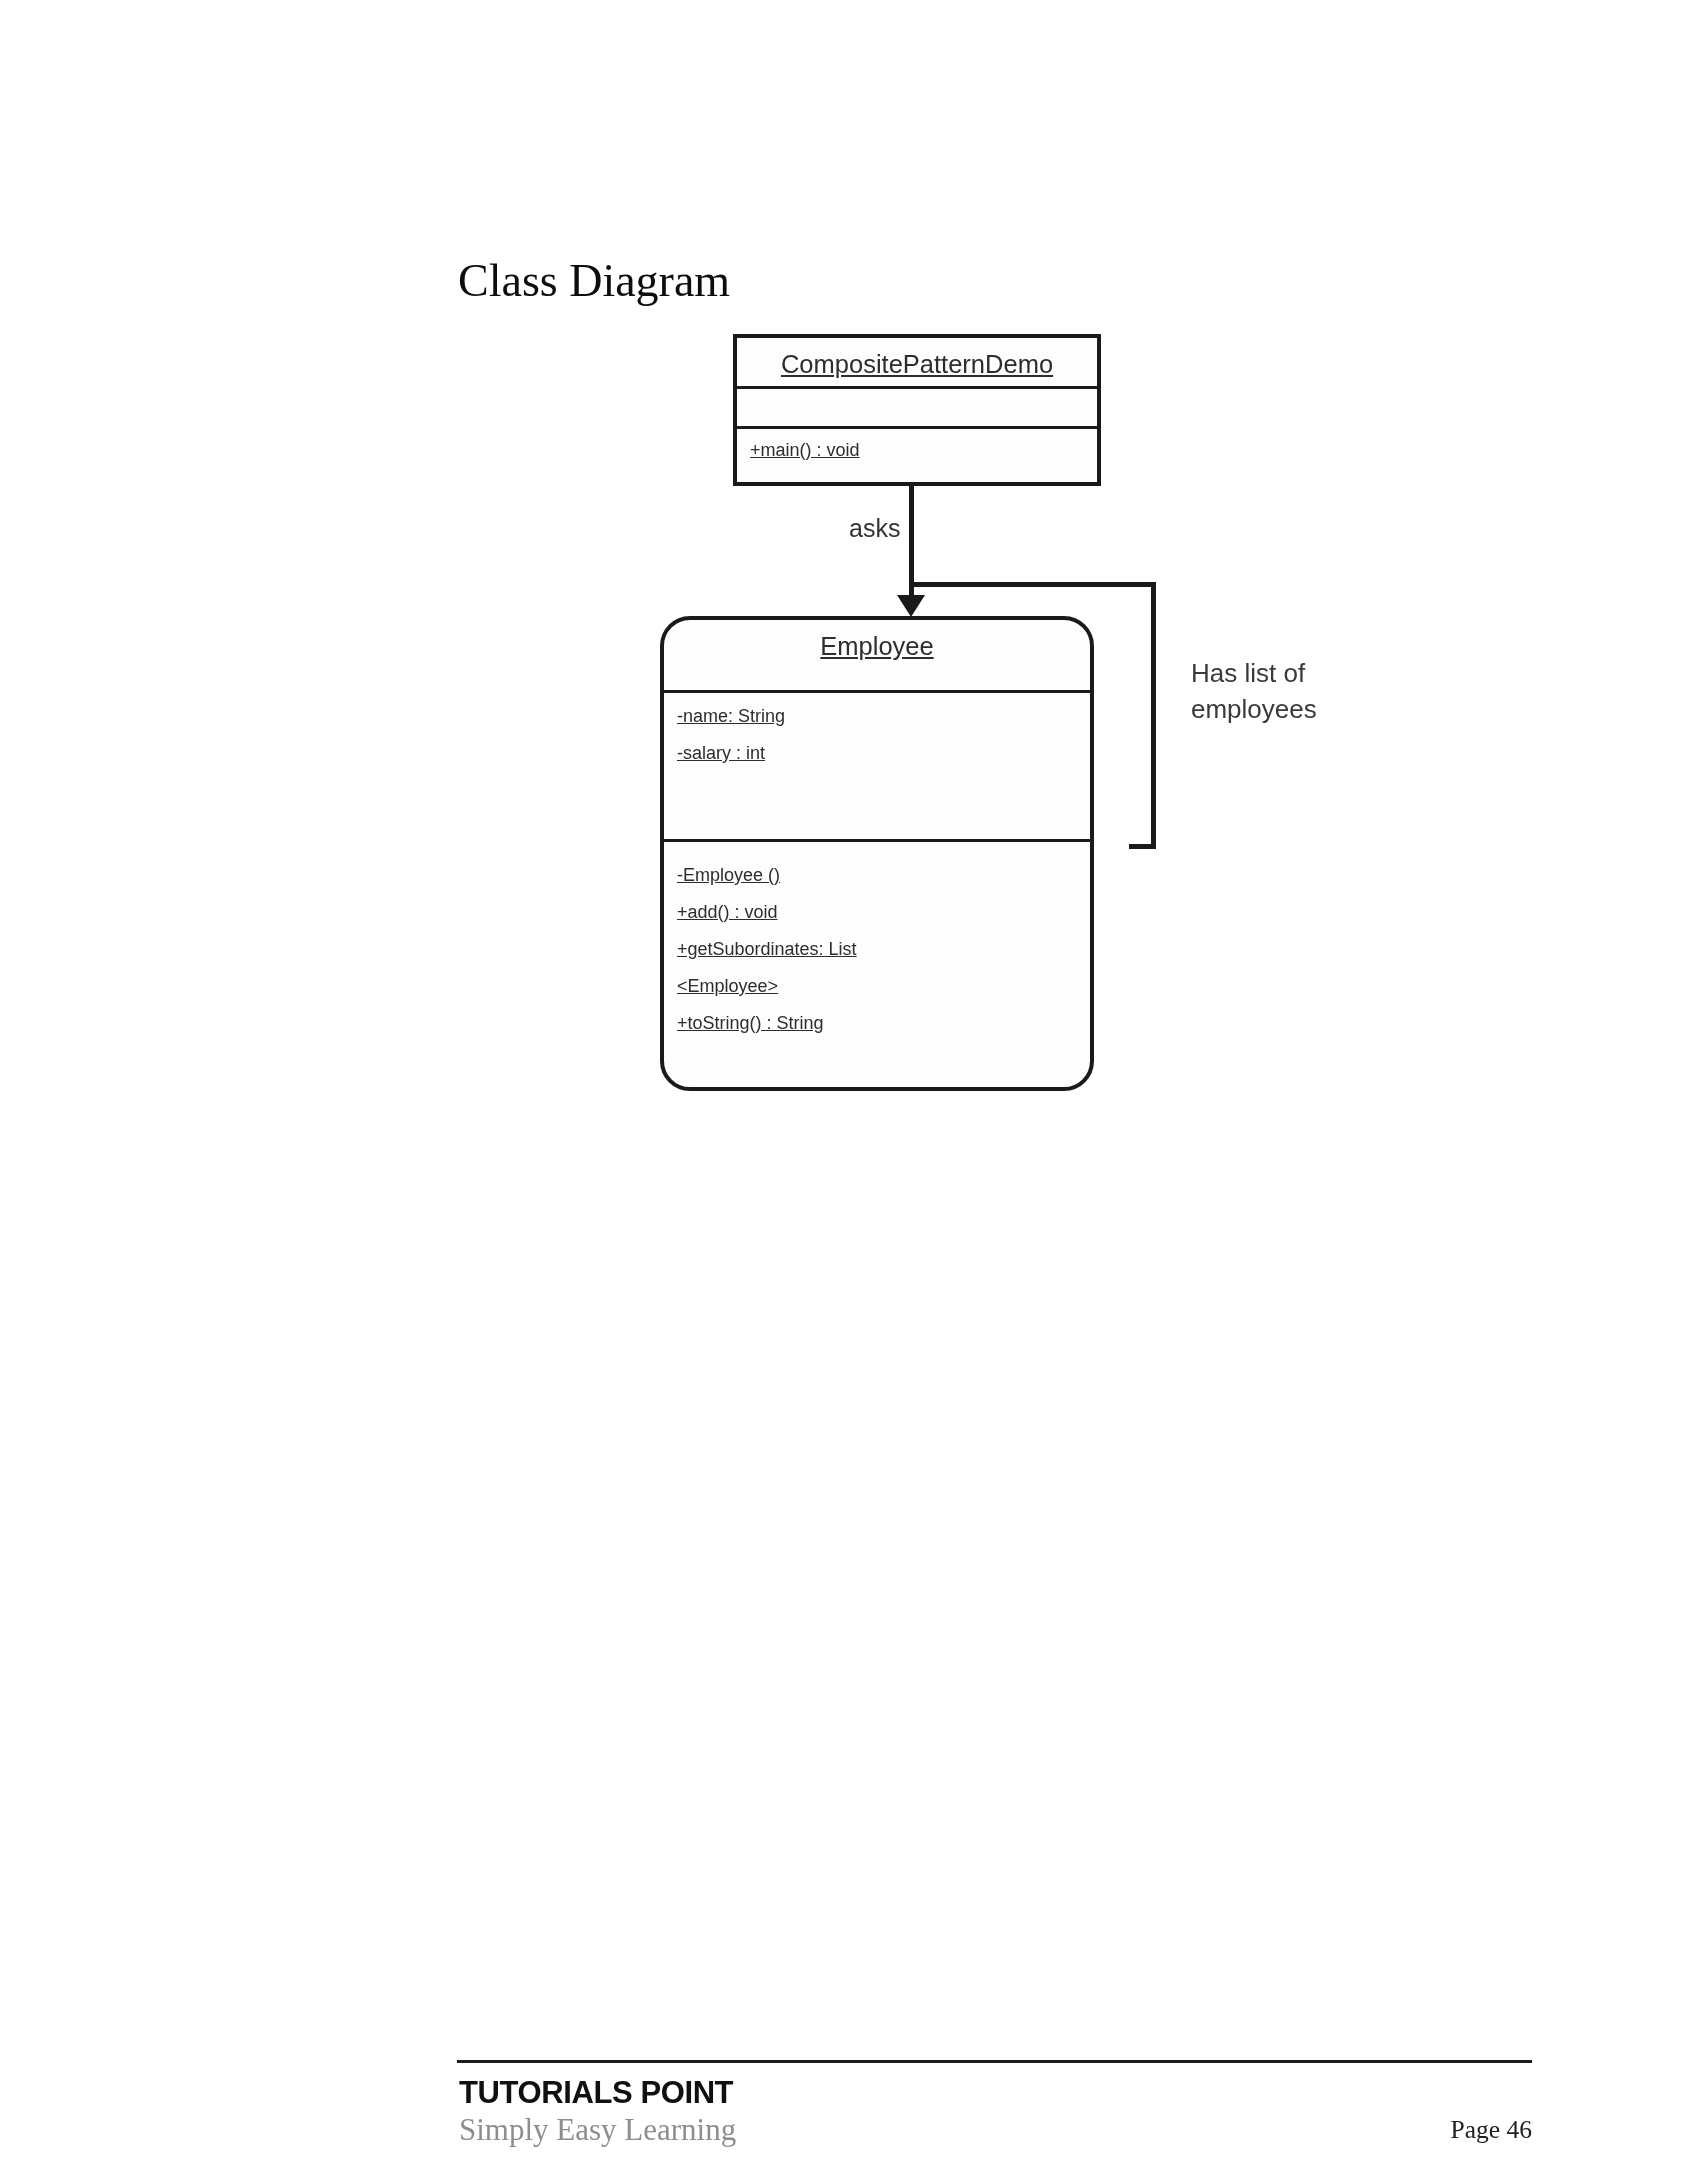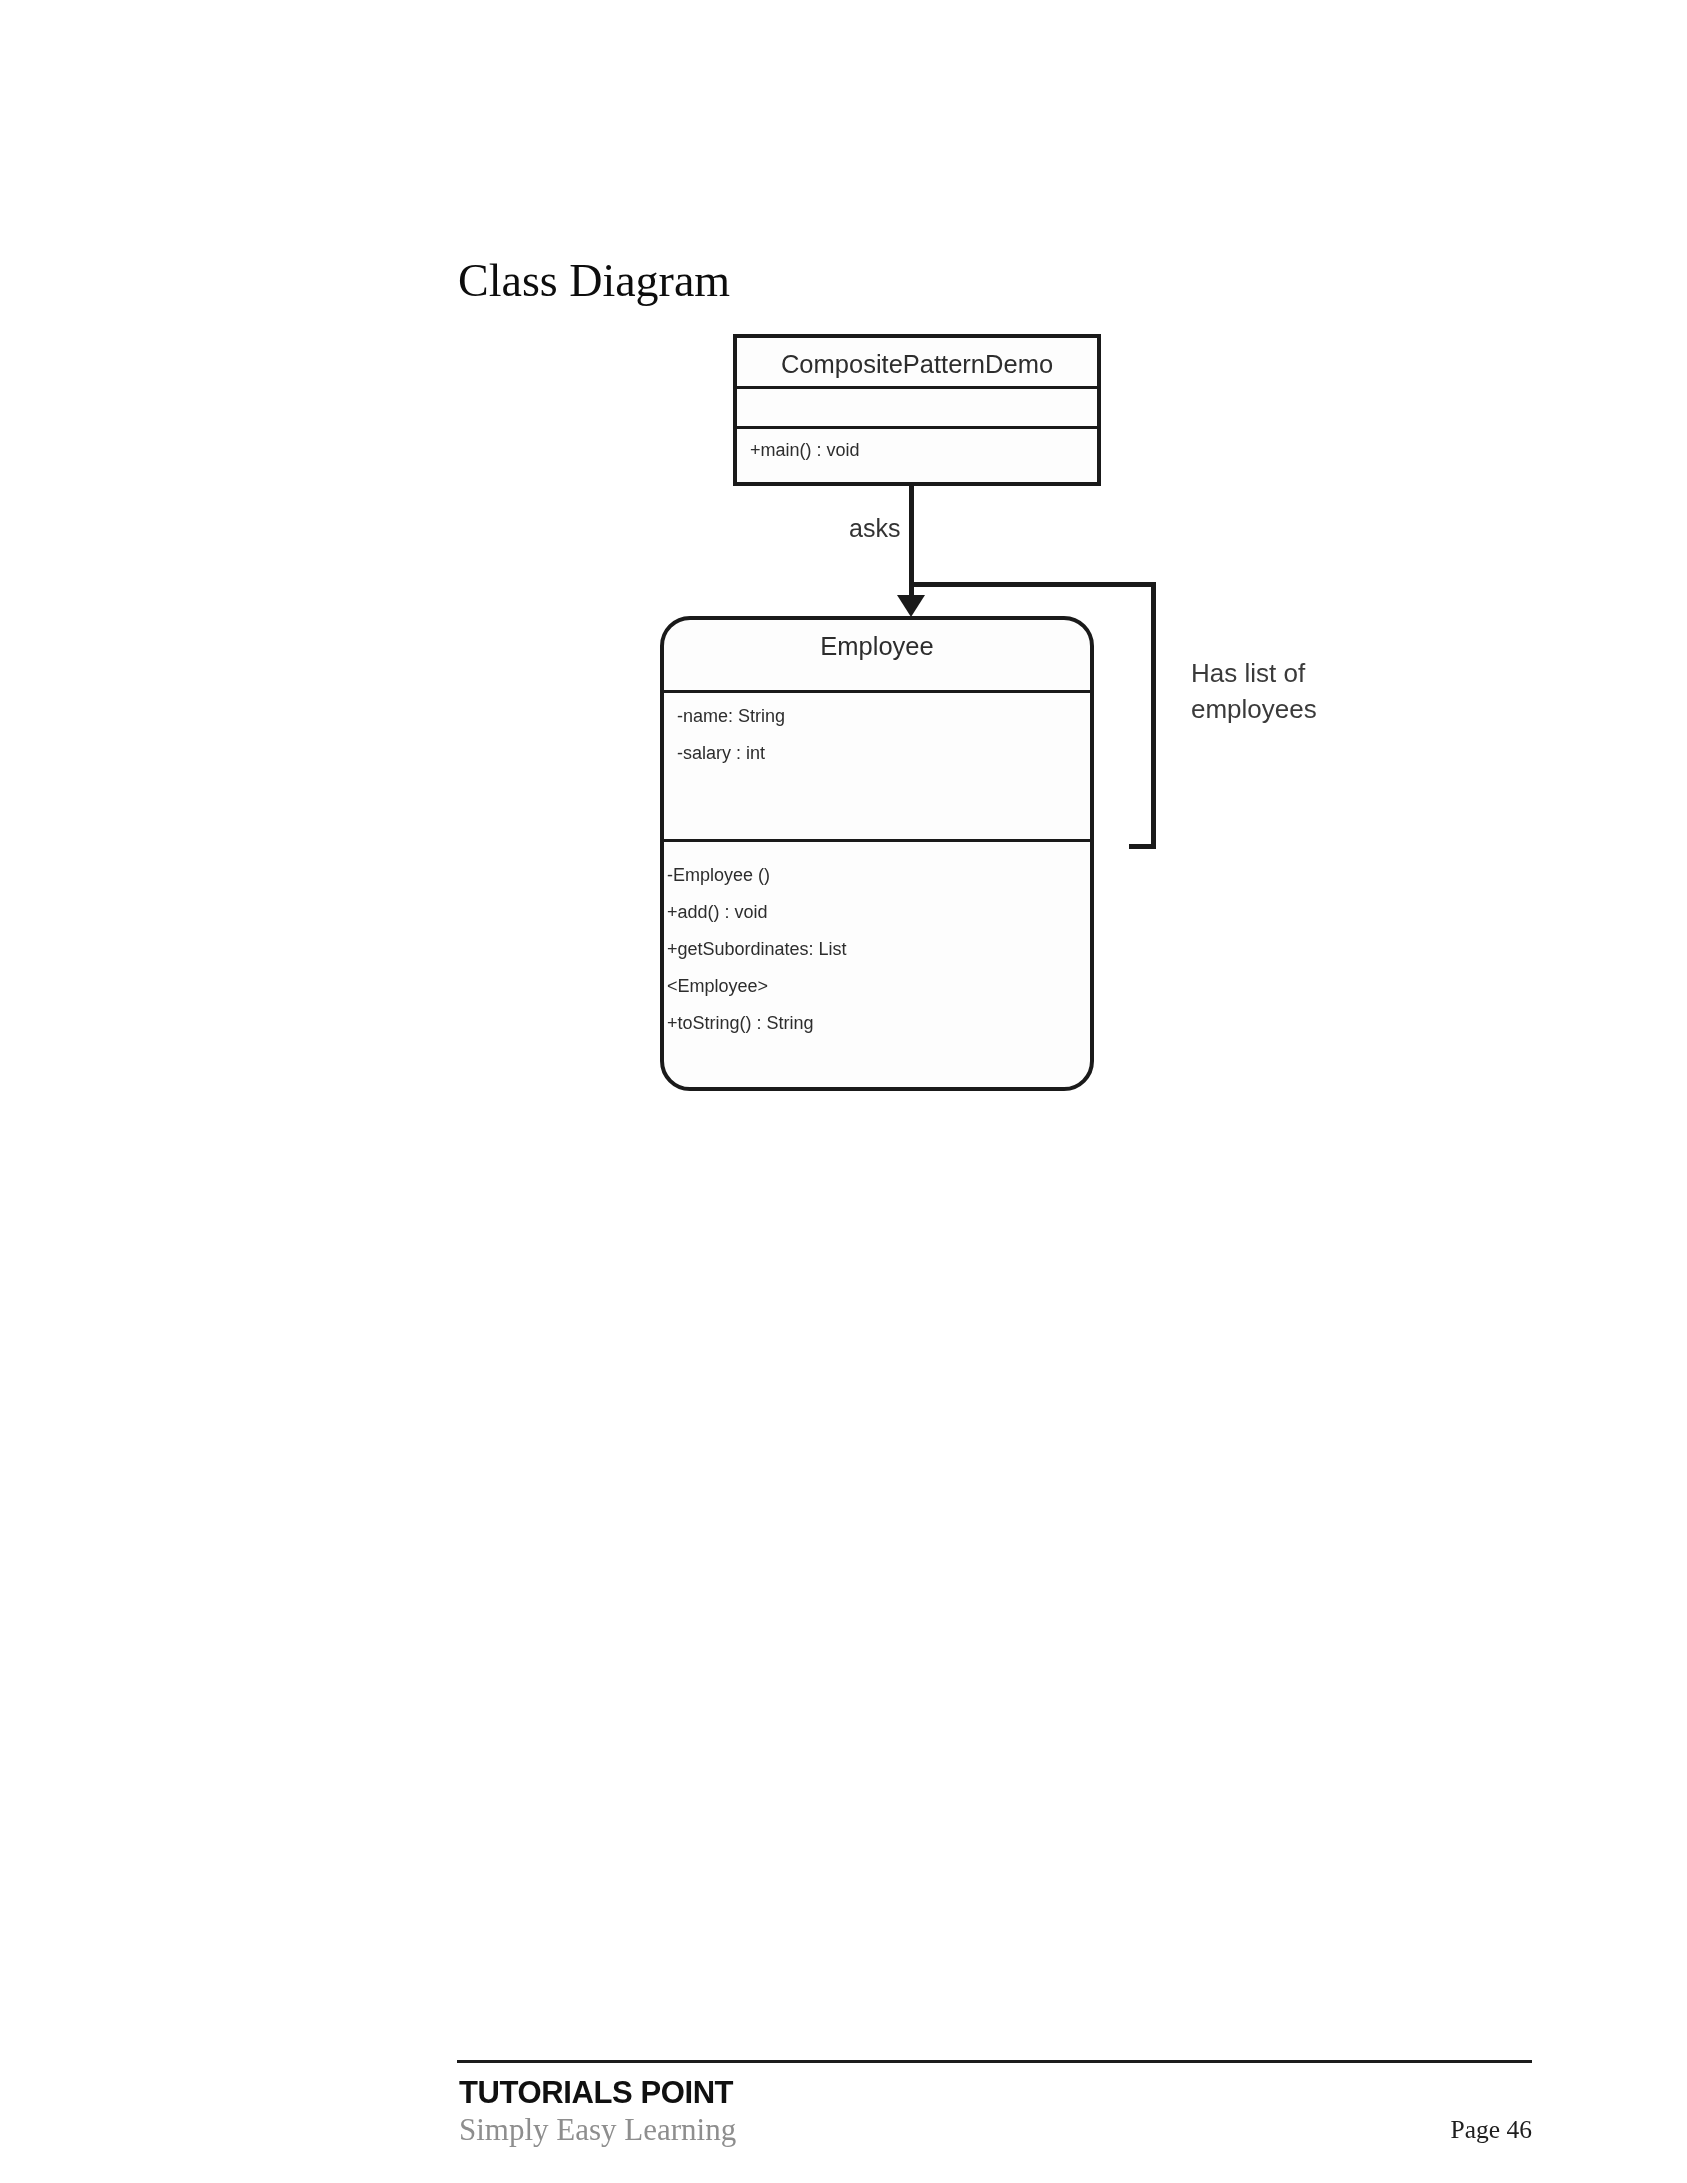--- a/index.html
+++ b/index.html
@@ -28,20 +28,21 @@
     position:absolute;
     box-sizing:border-box;
     border:4.1px solid #1a1a1a;
     background:#fdfdfd;
     color:#2d2d2d;
   }
   .uml-class .compartment{
     box-sizing:border-box;
     border-bottom:3.3px solid #1a1a1a;
     overflow:hidden;
+    text-decoration:underline;
   }
   .uml-class .compartment:last-child{border-bottom:none;}
   .class-name{
     text-align:center;
     font-size:25.5px;
     color:#2d2d2d;
   }
   .member-line{
     font-size:18px;
     color:#2d2d2d;
@@ -50,21 +51,21 @@
   
   .box-demo{left:733px; top:334px; width:368px; height:152px;}
   .box-demo .c-title{height:51px; padding-top:11.5px;}
   .box-demo .c-attrs{height:40px;}
   .box-demo .c-methods{height:49px; padding:10.7px 0 0 13px;}
   
   .box-employee{left:660px; top:616px; width:434px; height:475px;border-radius:30px;}
   .box-employee .c-title{height:73px; padding-top:11.5px;}
   .box-employee .c-attrs{height:149px; padding:5px 0 4px 13px;}
   .box-employee .c-attrs .member-line{line-height:37px;}
-  .box-employee .c-methods{height:241px; padding:15px 0 0 3px;}
+  .box-employee .c-methods{height:241px; padding:15px 0 0 13px;}
   .box-employee .c-methods .member-line{line-height:37px;}
   
   .conn{position:absolute; background:#1a1a1a;}
   .seg-arrow-v {left:909px; top:484px;  width:5px;  height:115px;}
   .seg-loop-h1 {left:909px; top:582px;  width:247px; height:5px;}
   .seg-loop-v  {left:1151px; top:582px;  width:5px;  height:267px;}
   .seg-loop-h2 {left:1129px; top:844px; width:27px; height:5px;}
   .arrow-head{
     position:absolute;
     left:897px; top:595px;

